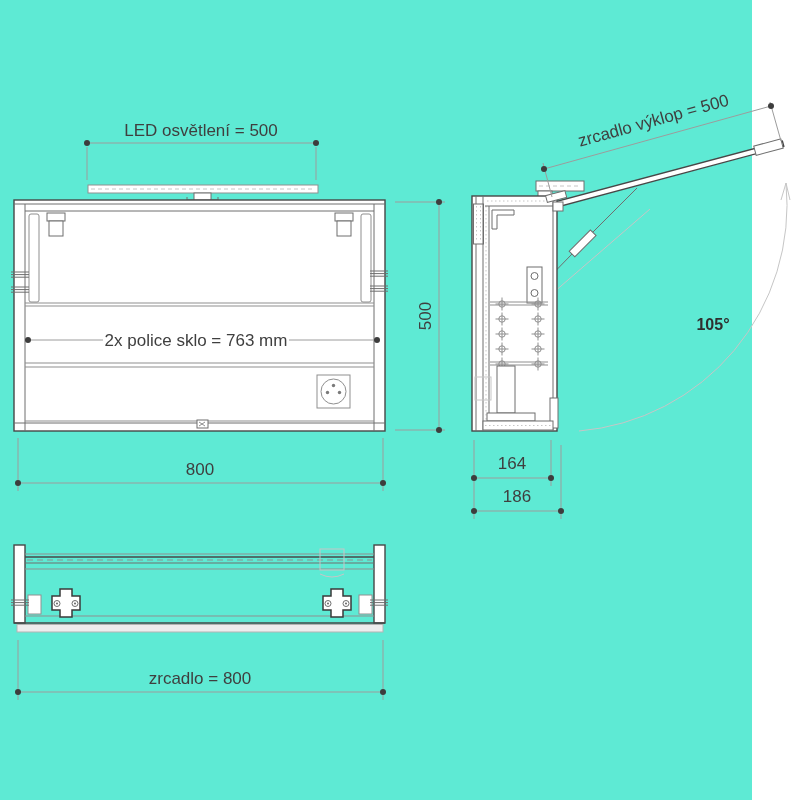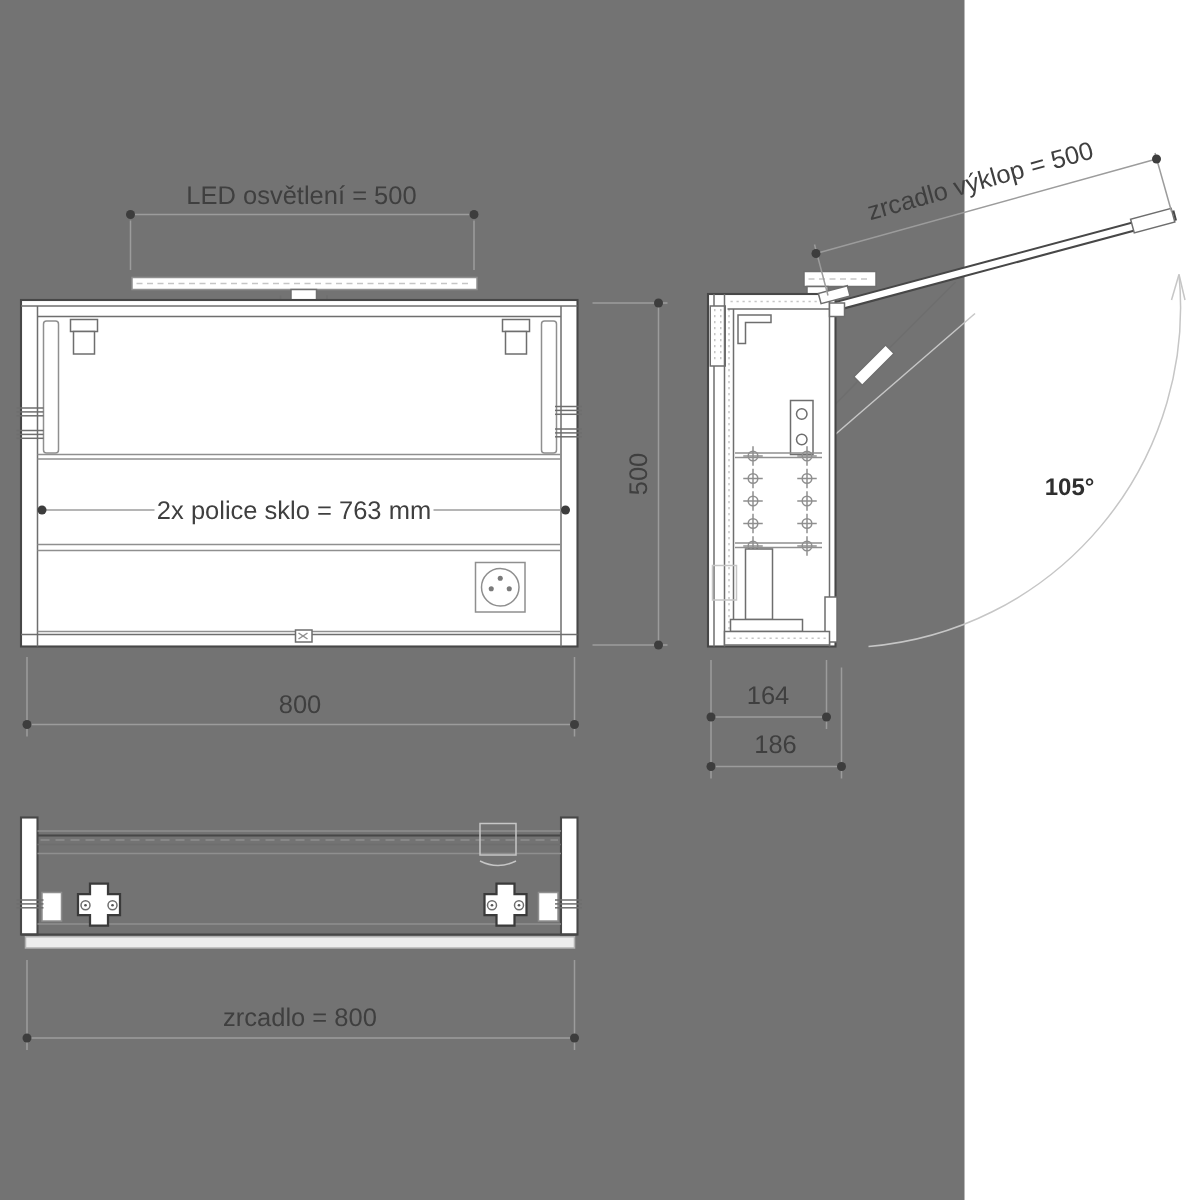--- a/index.html
+++ b/index.html
@@ -1,16 +1,16 @@
 <!DOCTYPE html>
 <html><head>
 <meta charset="utf-8">
 <style>
   html,body { margin:0; padding:0; background:#ffffff; }
-  .stage { width:643px; height:800px; position:relative; background:#737373; }
+  .stage { width:752px; height:800px; position:relative; background:#5eead4; }
   svg { display:block; }
   .t  { font-family:"Liberation Sans","DejaVu Sans",sans-serif; font-size:17px; fill:#3f3f3f; }
   .tb { font-family:"Liberation Sans","DejaVu Sans",sans-serif; font-size:16px; font-weight:bold; fill:#2f2f2f; }
   .ln   { stroke:#474747; stroke-width:1.4; fill:none; }
   .ln2  { stroke:#6e6e6e; stroke-width:1;   fill:none; }
   .thin { stroke:#8f8f8f; stroke-width:1;   fill:none; }
   .dim  { stroke:#9c9c9c; stroke-width:1;   fill:none; }
   .ghost{ stroke:#c6c6c6; stroke-width:1;   fill:none; }
   .wf   { fill:#ffffff; }
   .dot  { fill:#3d3d3d; stroke:none; }

